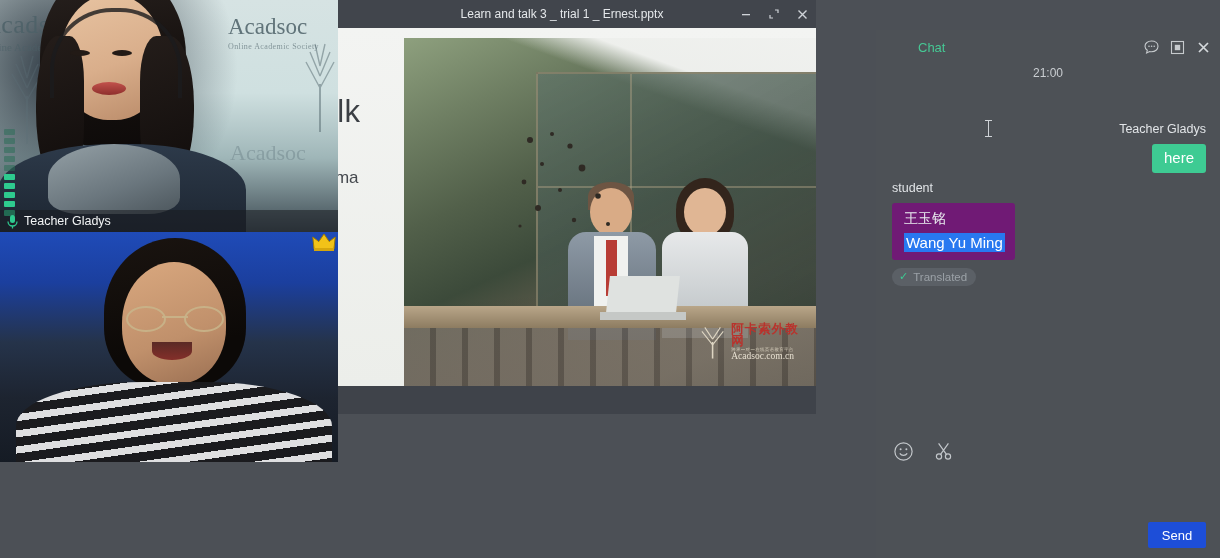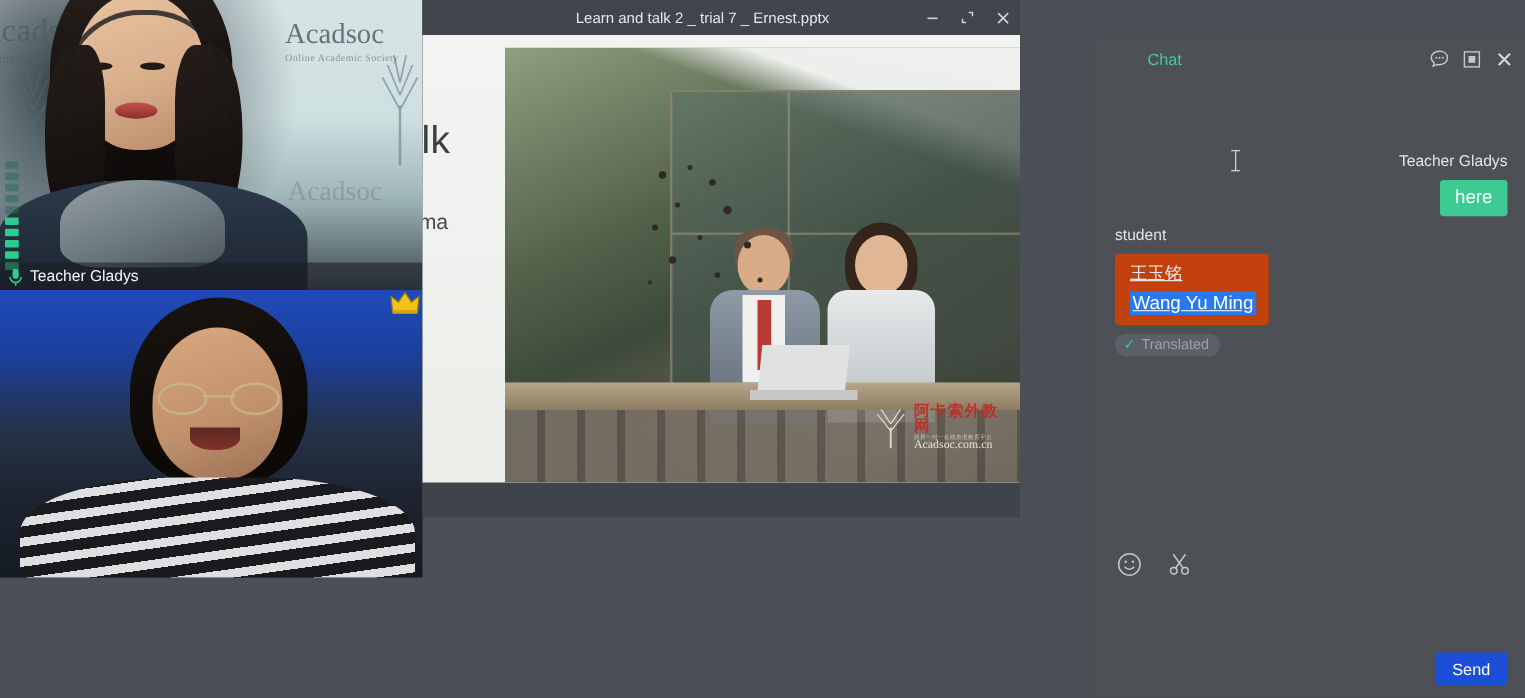--- a/index.html
+++ b/index.html
@@ -149,21 +149,21 @@
   .tab-q{margin-left:44px;}
   .chead-icons{position:absolute;right:8px;top:0;height:34px;display:flex;align-items:center;gap:8px;}
   .cicon{width:18px;height:18px;color:#c6cacd;display:flex;align-items:center;justify-content:center;}
 
   .timestamp{text-align:center;color:#c9cdd1;font-size:12px;margin-top:2px;}
   .msgs{position:absolute;left:0;top:62px;width:344px;height:335px;}
   .msg{position:absolute;}
   .msg-name{font-size:12.5px;color:#e2e5e8;}
   .bubble{border-radius:3px;padding:5px 12px;font-size:15px;line-height:1.25;display:inline-block;}
   .bub-green{background:#3ecb93;color:#ffffff;}
-  .bub-gray{background:#c2410c;color:#dfe3e6;padding:7px 10px 8px 12px;border-radius:3px;text-decoration:underline;}
+  .bub-gray{background:#701a75;color:#dfe3e6;padding:7px 10px 8px 12px;border-radius:3px;}
   .cn-line{font-size:14px;color:#e9ecef;margin-bottom:6px;}
   .sel{background:#2878f0;color:#ffffff;font-size:15px;padding:1px 2px;}
   .translated{display:inline-flex;align-items:center;gap:5px;background:#5b6066;color:#9ba1a7;
               font-size:11.5px;border-radius:9px;padding:2px 9px 3px 7px;}
   .translated .ck{color:#3ecb93;font-size:11px;}
   .caret{position:absolute;left:112px;top:28px;width:1px;height:17px;background:#cfd3d7;}
   .caret::before,.caret::after{content:"";position:absolute;left:-3px;width:7px;height:1px;background:#cfd3d7;}
   .caret::before{top:0;} .caret::after{bottom:0;}
 
   .chat-tools{position:absolute;left:0;top:400px;width:344px;height:42px;display:flex;align-items:center;gap:18px;padding-left:16px;box-sizing:border-box;}
@@ -252,21 +252,21 @@
     </div>
 
     <svg class="crown" viewBox="0 0 24 20">
       <path d="M2 17h20l1.2-12-6 4.6L12 2 6.8 9.6 0.8 5z" fill="#f2c218" stroke="#9c7a06" stroke-width="1"></path>
       <rect x="2" y="16" width="20" height="3" fill="#d6a60d"></rect>
     </svg>
   </div>
 
   <div class="ppt">
     <div class="ppt-title">
-      <div class="t">Learn and talk 2 _ trial 7 _ Ernest.pptx</div>
+      <div class="t">Learn and talk 3 _ trial 1 _ Ernest.pptx</div>
       <div class="wbtn">
         <svg width="12" height="12" viewBox="0 0 12 12">
           <rect x="2" y="6" width="8" height="1.3" fill="#cfd3d8"></rect>
         </svg>
       </div>
       <div class="wbtn">
         <svg width="12" height="12" viewBox="0 0 12 12">
           <path d="M7 2h3v3M5 10H2V7" stroke="#cfd3d8" stroke-width="1.2" fill="none"></path>
         </svg>
       </div>
@@ -357,20 +357,21 @@
           </svg>
         </div>
         <div class="cicon">
           <svg width="15" height="15" viewBox="0 0 15 15">
             <path d="M3 3l9 9M12 3l-9 9" stroke="#d5d9dc" stroke-width="1.7"></path>
           </svg>
         </div>
       </div>
     </div>
 
+    <div class="timestamp">21:00</div>
 
     <div class="msgs">
       <div class="caret"></div>
 
       <div class="msg" style="right:14px;top:30px;text-align:right;">
         <div class="msg-name">Teacher Gladys</div>
         <div style="margin-top:8px;text-decoration:underline;">
           <span class="bubble bub-green">here</span>
         </div>
       </div>

